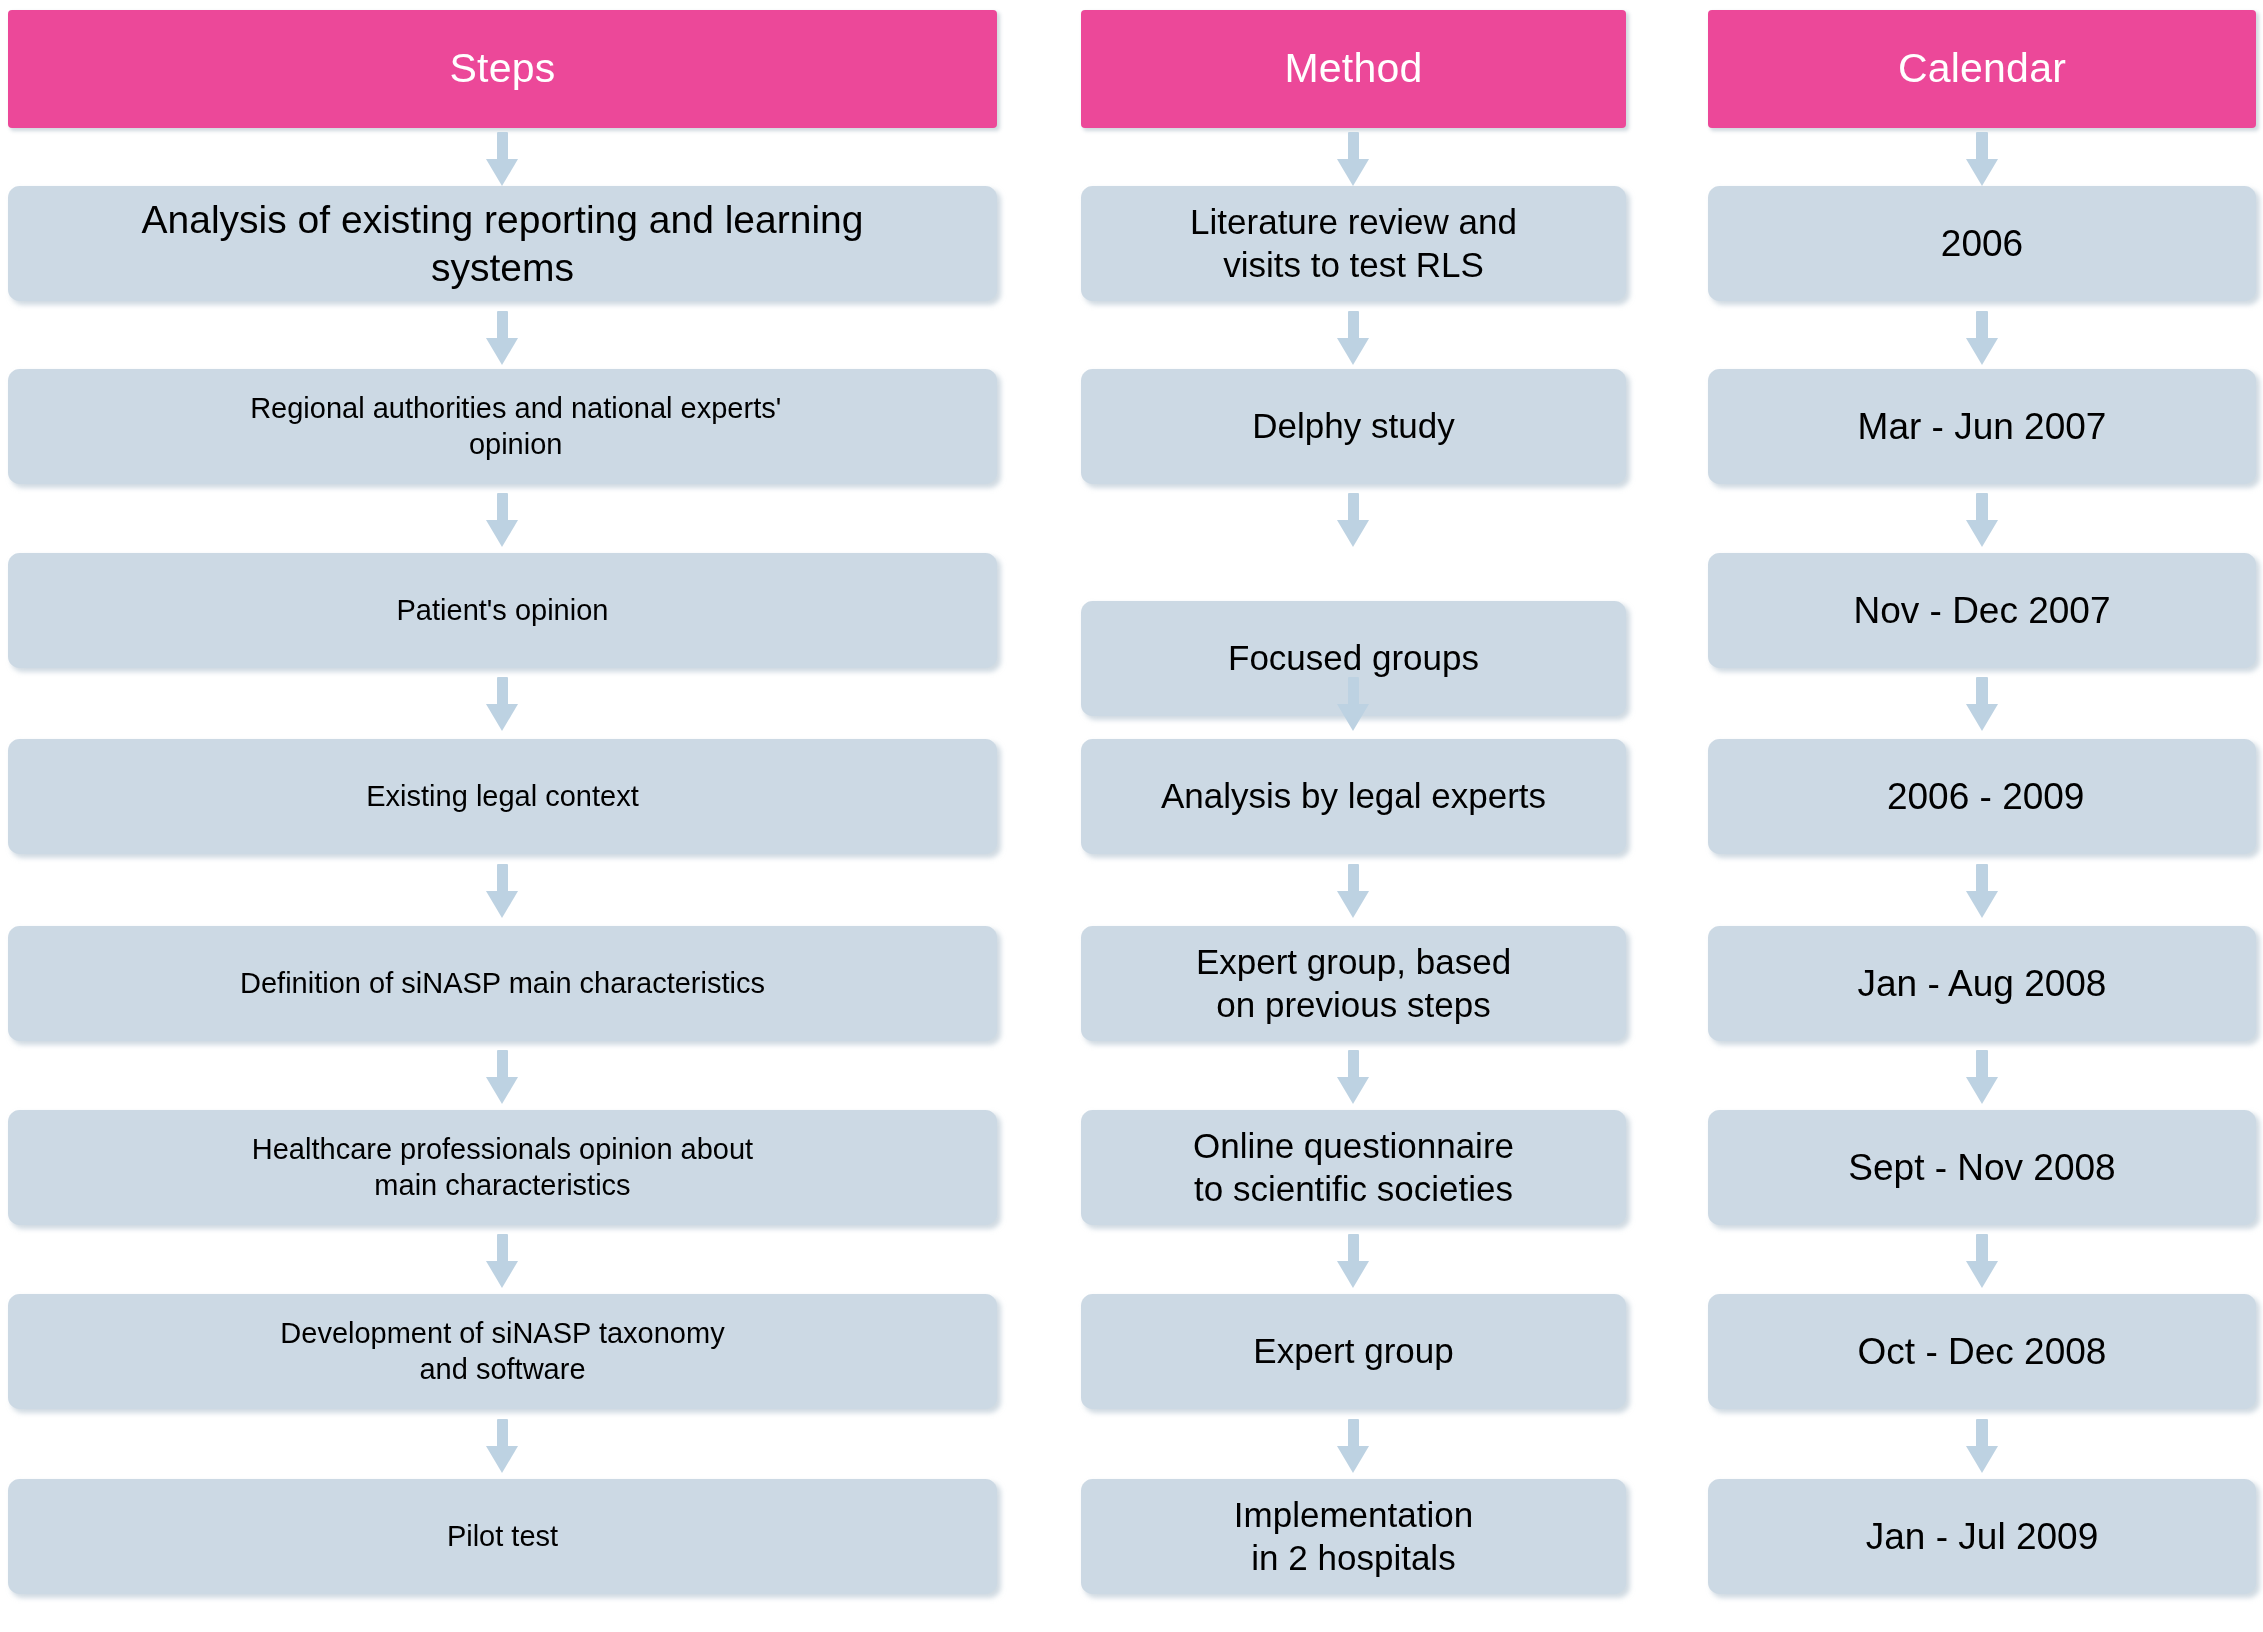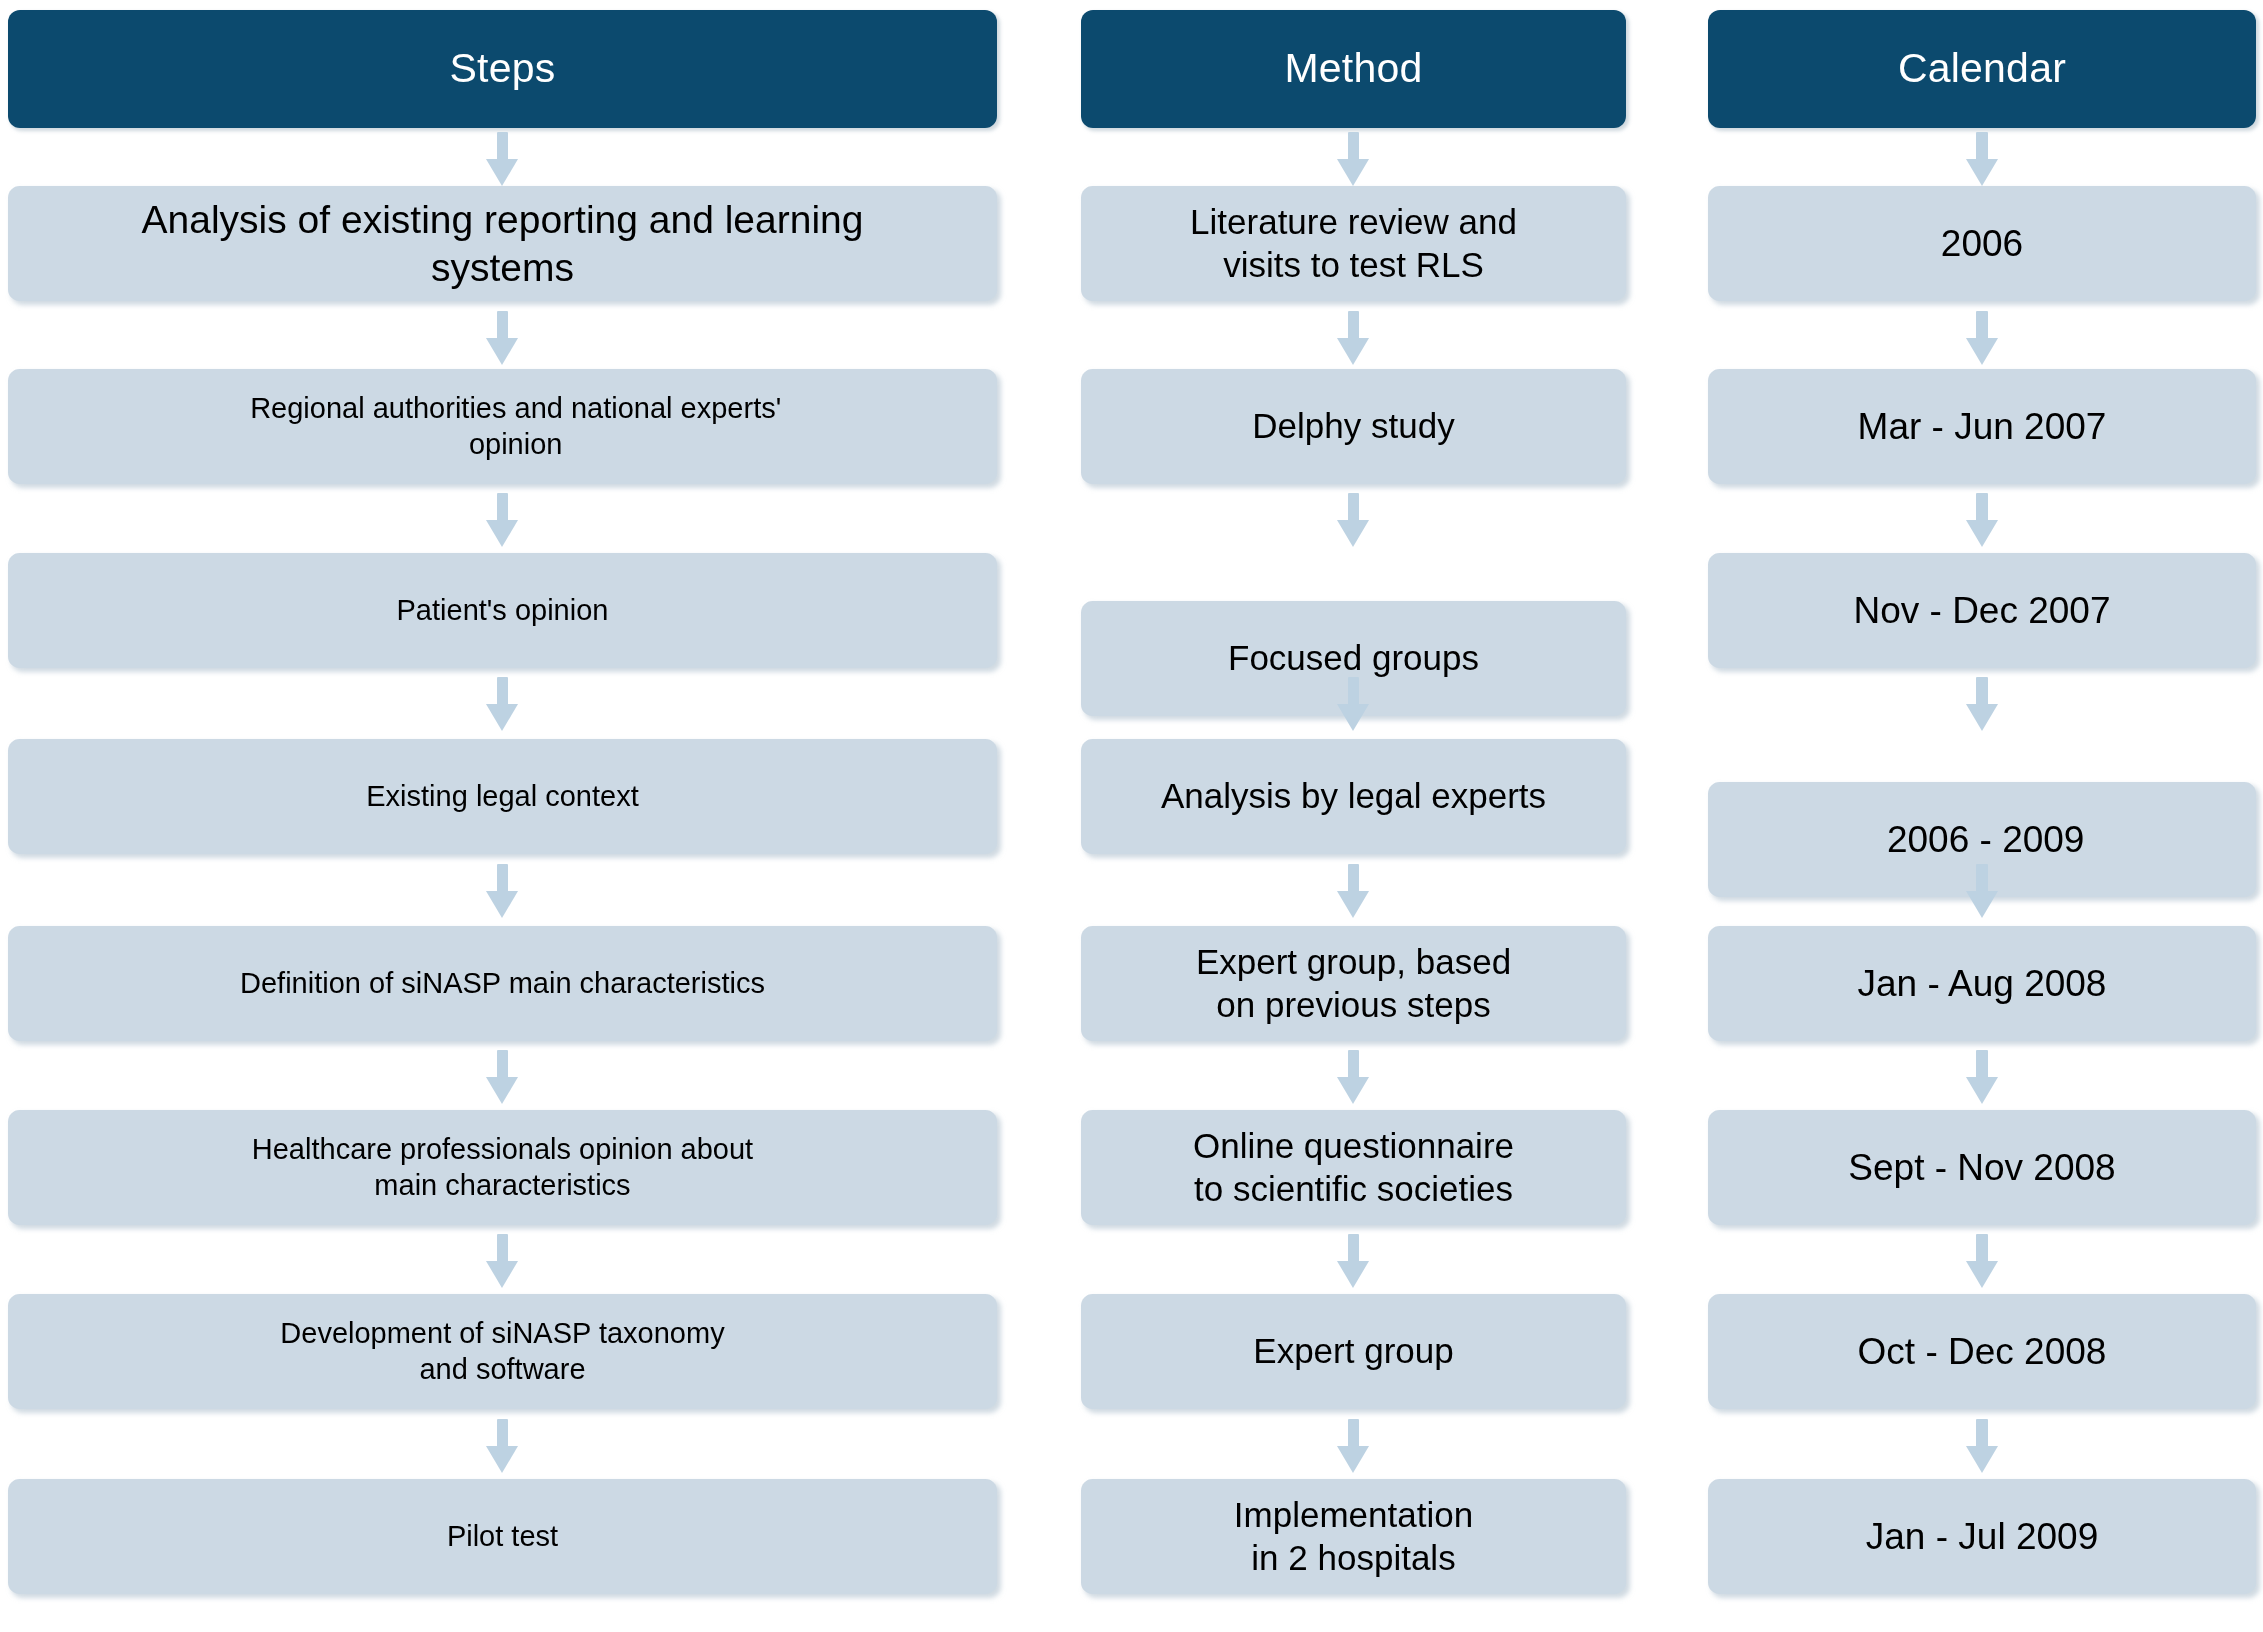--- a/index.html
+++ b/index.html
@@ -31,22 +31,22 @@
   .col-steps    { left: 0px;    width: 1005px; }
   .col-method   { left: 1073px; width: 561px;  }
   .col-calendar { left: 1700px; width: 564px;  }
 
   .header-box {
     position: absolute;
     top: 9.7px;
     height: 118px;
     left: 7.8px;
     right: 7.8px;
-    background: #0c4a6e;
-    border-radius: 12px;
+    background: #ec4899;
+    border-radius: 4px;
     box-shadow: 2.9px 2.9px 3.9px rgba(150,170,185,0.45);
     display: flex;
     align-items: center;
     justify-content: center;
     box-sizing: border-box;
   }
   .header-label {
     color: #ffffff;
     font-size: 41px;
     line-height: 1.1;
@@ -291,21 +291,21 @@
         <span class="head"></span>
     </div>
     <div class="node-box" style="top:553px;">
       <span class="node-label">Nov - Dec 2007</span>
     </div>
 
     <div class="arrow" style="left:50%; top:677px;">
       <span class="shaft"></span>
         <span class="head"></span>
     </div>
-    <div class="node-box" style="top:782px;padding-left:21px;">
+    <div class="node-box" style="top:739px;padding-left:21px;">
       <span class="node-label">2006 - 2009</span>
     </div>
 
     <div class="arrow" style="left:50%; top:864px;">
       <span class="shaft"></span>
         <span class="head"></span>
     </div>
     <div class="node-box" style="top:926px;">
       <span class="node-label">Jan - Aug 2008</span>
     </div>

